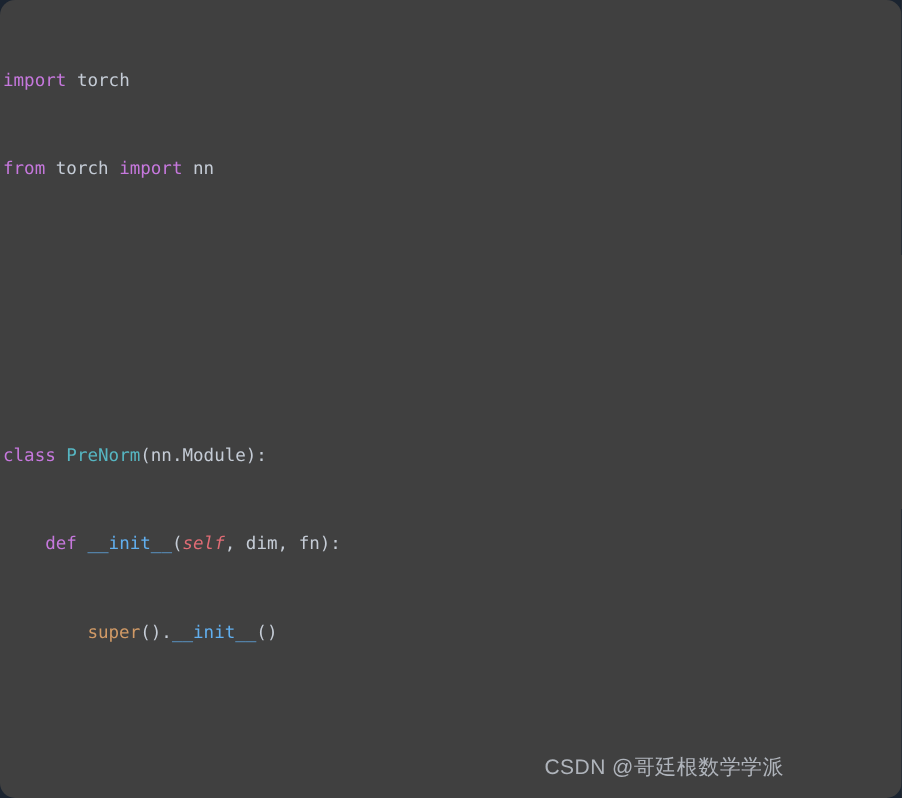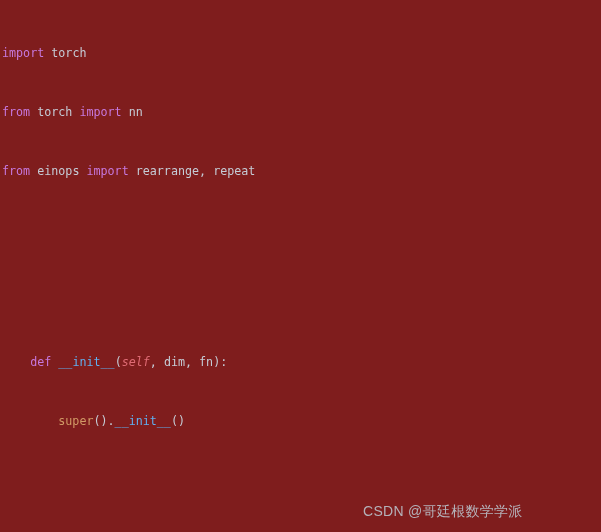--- a/index.html
+++ b/index.html
@@ -4,23 +4,24 @@
 <style>
   html, body {
     margin: 0;
     padding: 0;
     background: #1b2430;
   }
   #screen {
     position: relative;
     width: 601px;
     height: 532px;
-    background: #7f1d1d;
+    background: #404040;
     overflow: hidden;
     font-family: "DejaVu Sans Mono", "Liberation Mono", monospace;
+    border-radius: 10px;
   }
   #code {
     position: absolute;
     left: 2px;
     top: 2px;
     width: 599px;
     font-size: 11.7px;
     line-height: 14.72px;
     white-space: pre;
     color: #c5ccd6;
@@ -55,26 +56,26 @@
 <body>
 
 <div id="screen">
 
   <div id="code">
 
     <div class="ln"><span class="kw">import</span><span class="pl"> torch</span></div>
 
     <div class="ln"><span class="kw">from</span><span class="pl"> torch </span><span class="kw">import</span><span class="pl"> nn</span></div>
 
-    <div class="ln"><span class="kw">from</span><span class="pl"> einops </span><span class="kw">import</span><span class="pl"> rearrange, repeat</span></div>
 
 
     <div class="ln">&nbsp;</div>
     <div class="ln">&nbsp;</div>
 
+    <div class="ln"><span class="kw">class</span><span class="pl"> </span><span class="cls">PreNorm</span><span class="pl">(nn.Module):</span></div>
 
     <div class="ln"><span class="pl">    </span><span class="kw">def</span><span class="pl"> </span><span class="fn">__init__</span><span class="pl">(</span><span class="self">self</span><span class="pl">, dim, fn):</span></div>
 
     <div class="ln"><span class="pl">        </span><span class="bi">super</span><span class="pl">().</span><span class="fn">__init__</span><span class="pl">()</span></div>
 
     
 
     
 
     

